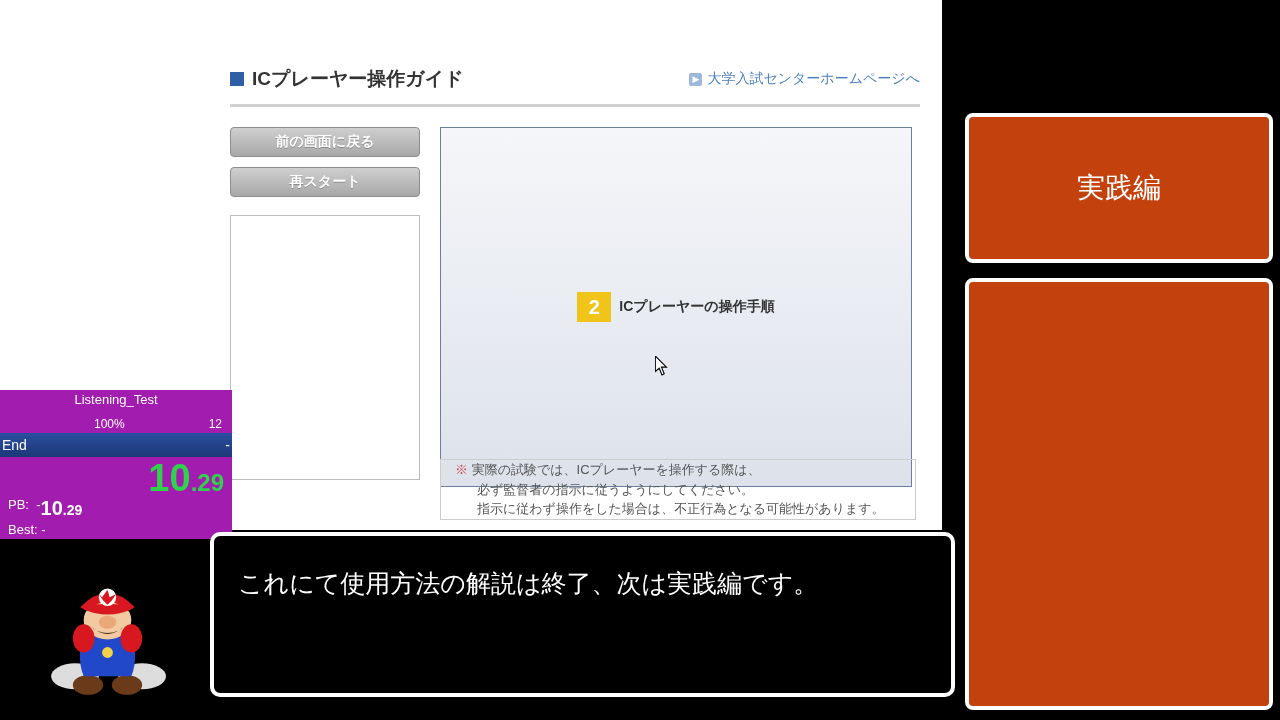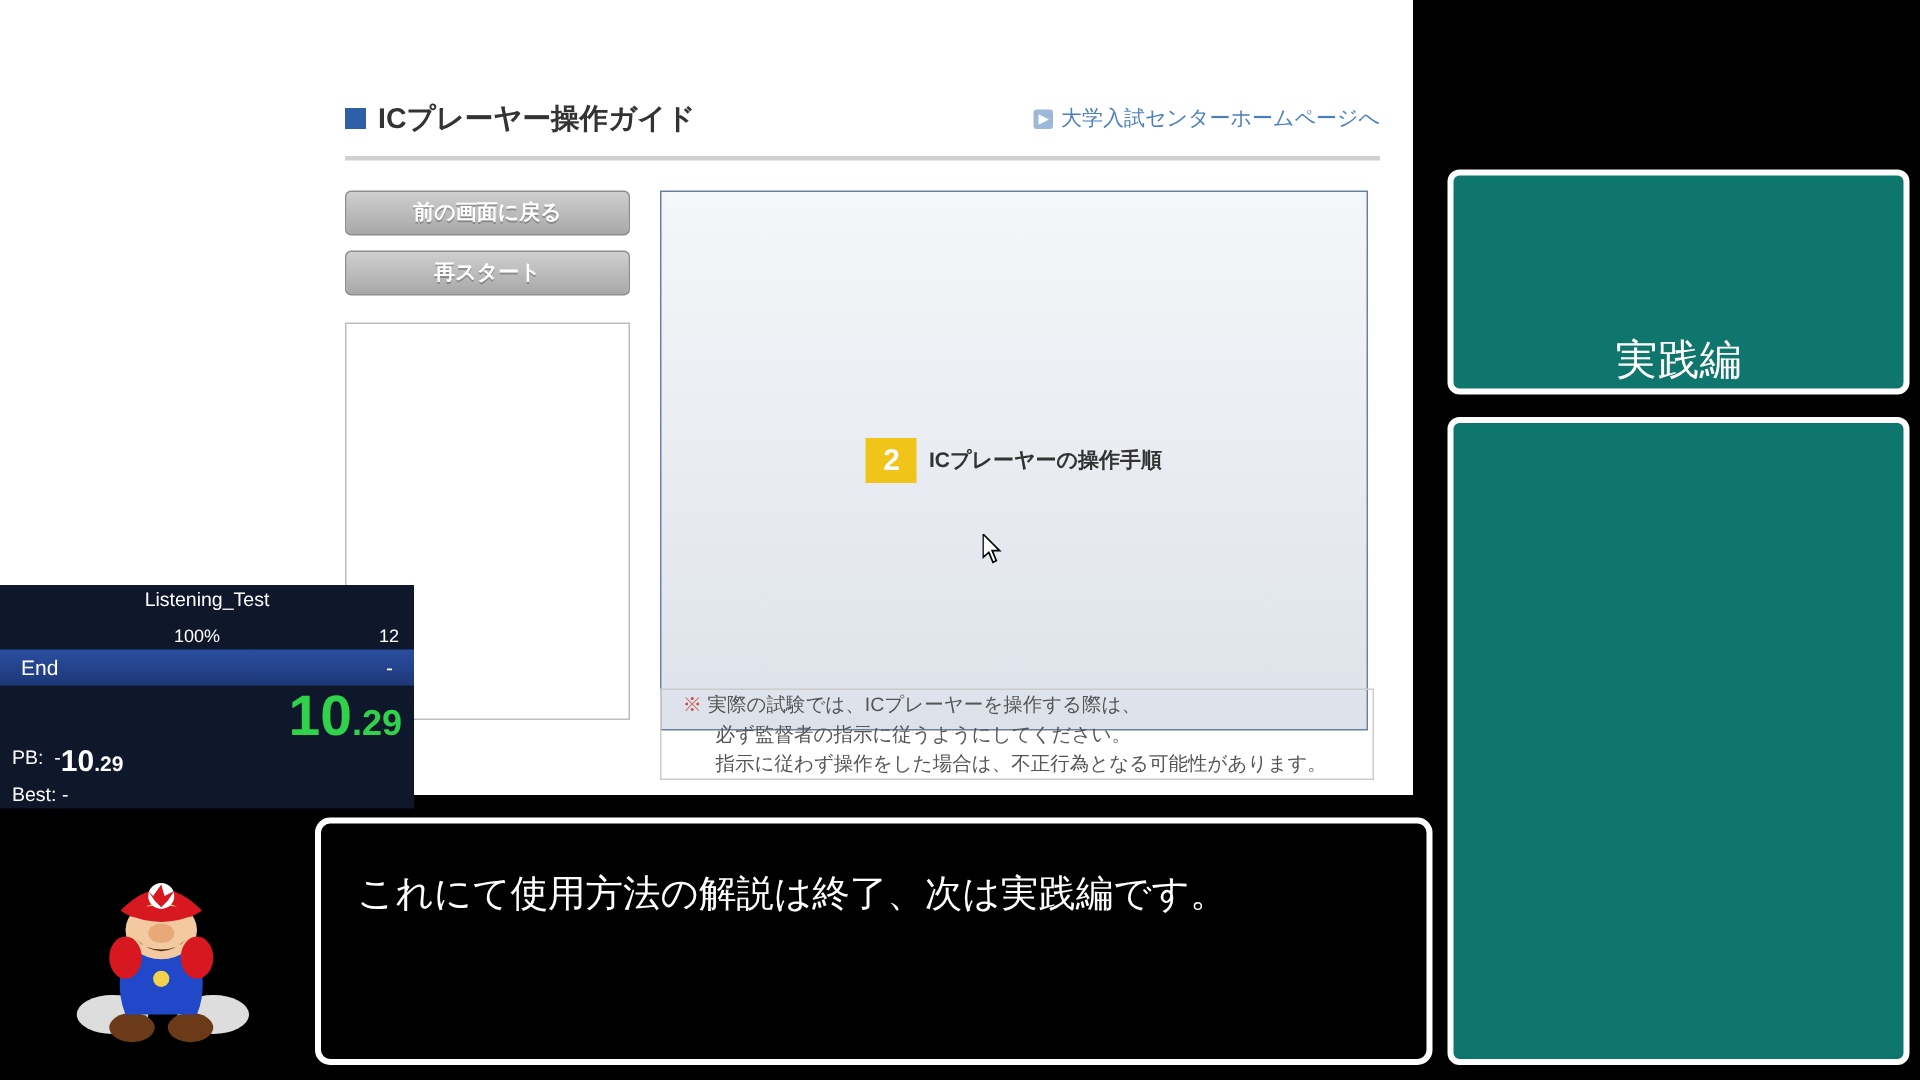--- a/index.html
+++ b/index.html
@@ -140,43 +140,43 @@
     font-size: 13px;
     color: #555;
     line-height: 1.5;
   }
   .warn-mark { color: #c94a4a; }
   
   .splits {
     position: absolute;
     left: 0;
     top: 390px;
-    width: 276px;
-    background: #0f172a;
+    width: 232px;
+    background: #a21caf;
     color: #fff;
     font-family: "Segoe UI", Arial, sans-serif;
     font-size: 13px;
   }
   .split-title {
     text-align: center;
     font-size: 13px;
     padding-top: 2px;
   }
   .split-sub {
     display: flex;
     justify-content: space-between;
     padding: 0 10px 2px 10px;
     font-size: 12px;
     margin-top: 10px;
   }
   .split-row {
     background: linear-gradient(#2a4ea0, #1d3878);
     display: flex;
     justify-content: space-between;
-    padding: 4px 14px;
+    padding: 4px 2px;
     font-size: 14px;
   }
   .big-time {
     text-align: right;
     color: #2fd24a;
     font-size: 38px;
     font-weight: 600;
     padding: 2px 8px 0 8px;
     line-height: 1;
   }
@@ -185,43 +185,43 @@
     display: flex;
     padding: 0 8px 2px 8px;
     font-size: 13px;
   }
   .pb-row .val { font-size: 20px; font-weight: 600; color: #fff; }
   .pb-row .val .dec { font-size: 14px; }
   
   .dialog {
     position: absolute;
     left: 210px;
-    top: 545px;
+    top: 532px;
     width: 745px;
     height: 165px;
     border: 4px solid #fff;
     border-radius: 10px;
     background: #000;
     padding: 30px 24px;
   }
   .dialog-text {
     color: #fff;
     font-size: 25px;
     line-height: 1.4;
   }
   
   .side-panel {
     position: absolute;
     left: 965px;
     width: 308px;
     border: 4px solid #fff;
     border-radius: 8px;
-    background: #0f766e;
-    display: flex;
-    align-items: flex-end;
+    background: #c2410c;
+    display: flex;
+    align-items: center;
     justify-content: center;
   }
   .side-top { top: 113px; height: 150px; }
   .side-bottom { top: 278px; height: 432px; }
   .side-label { color: #fff; font-size: 28px; }
   
   .mario {
     position: absolute;
     left: 40px;
     top: 568px;

